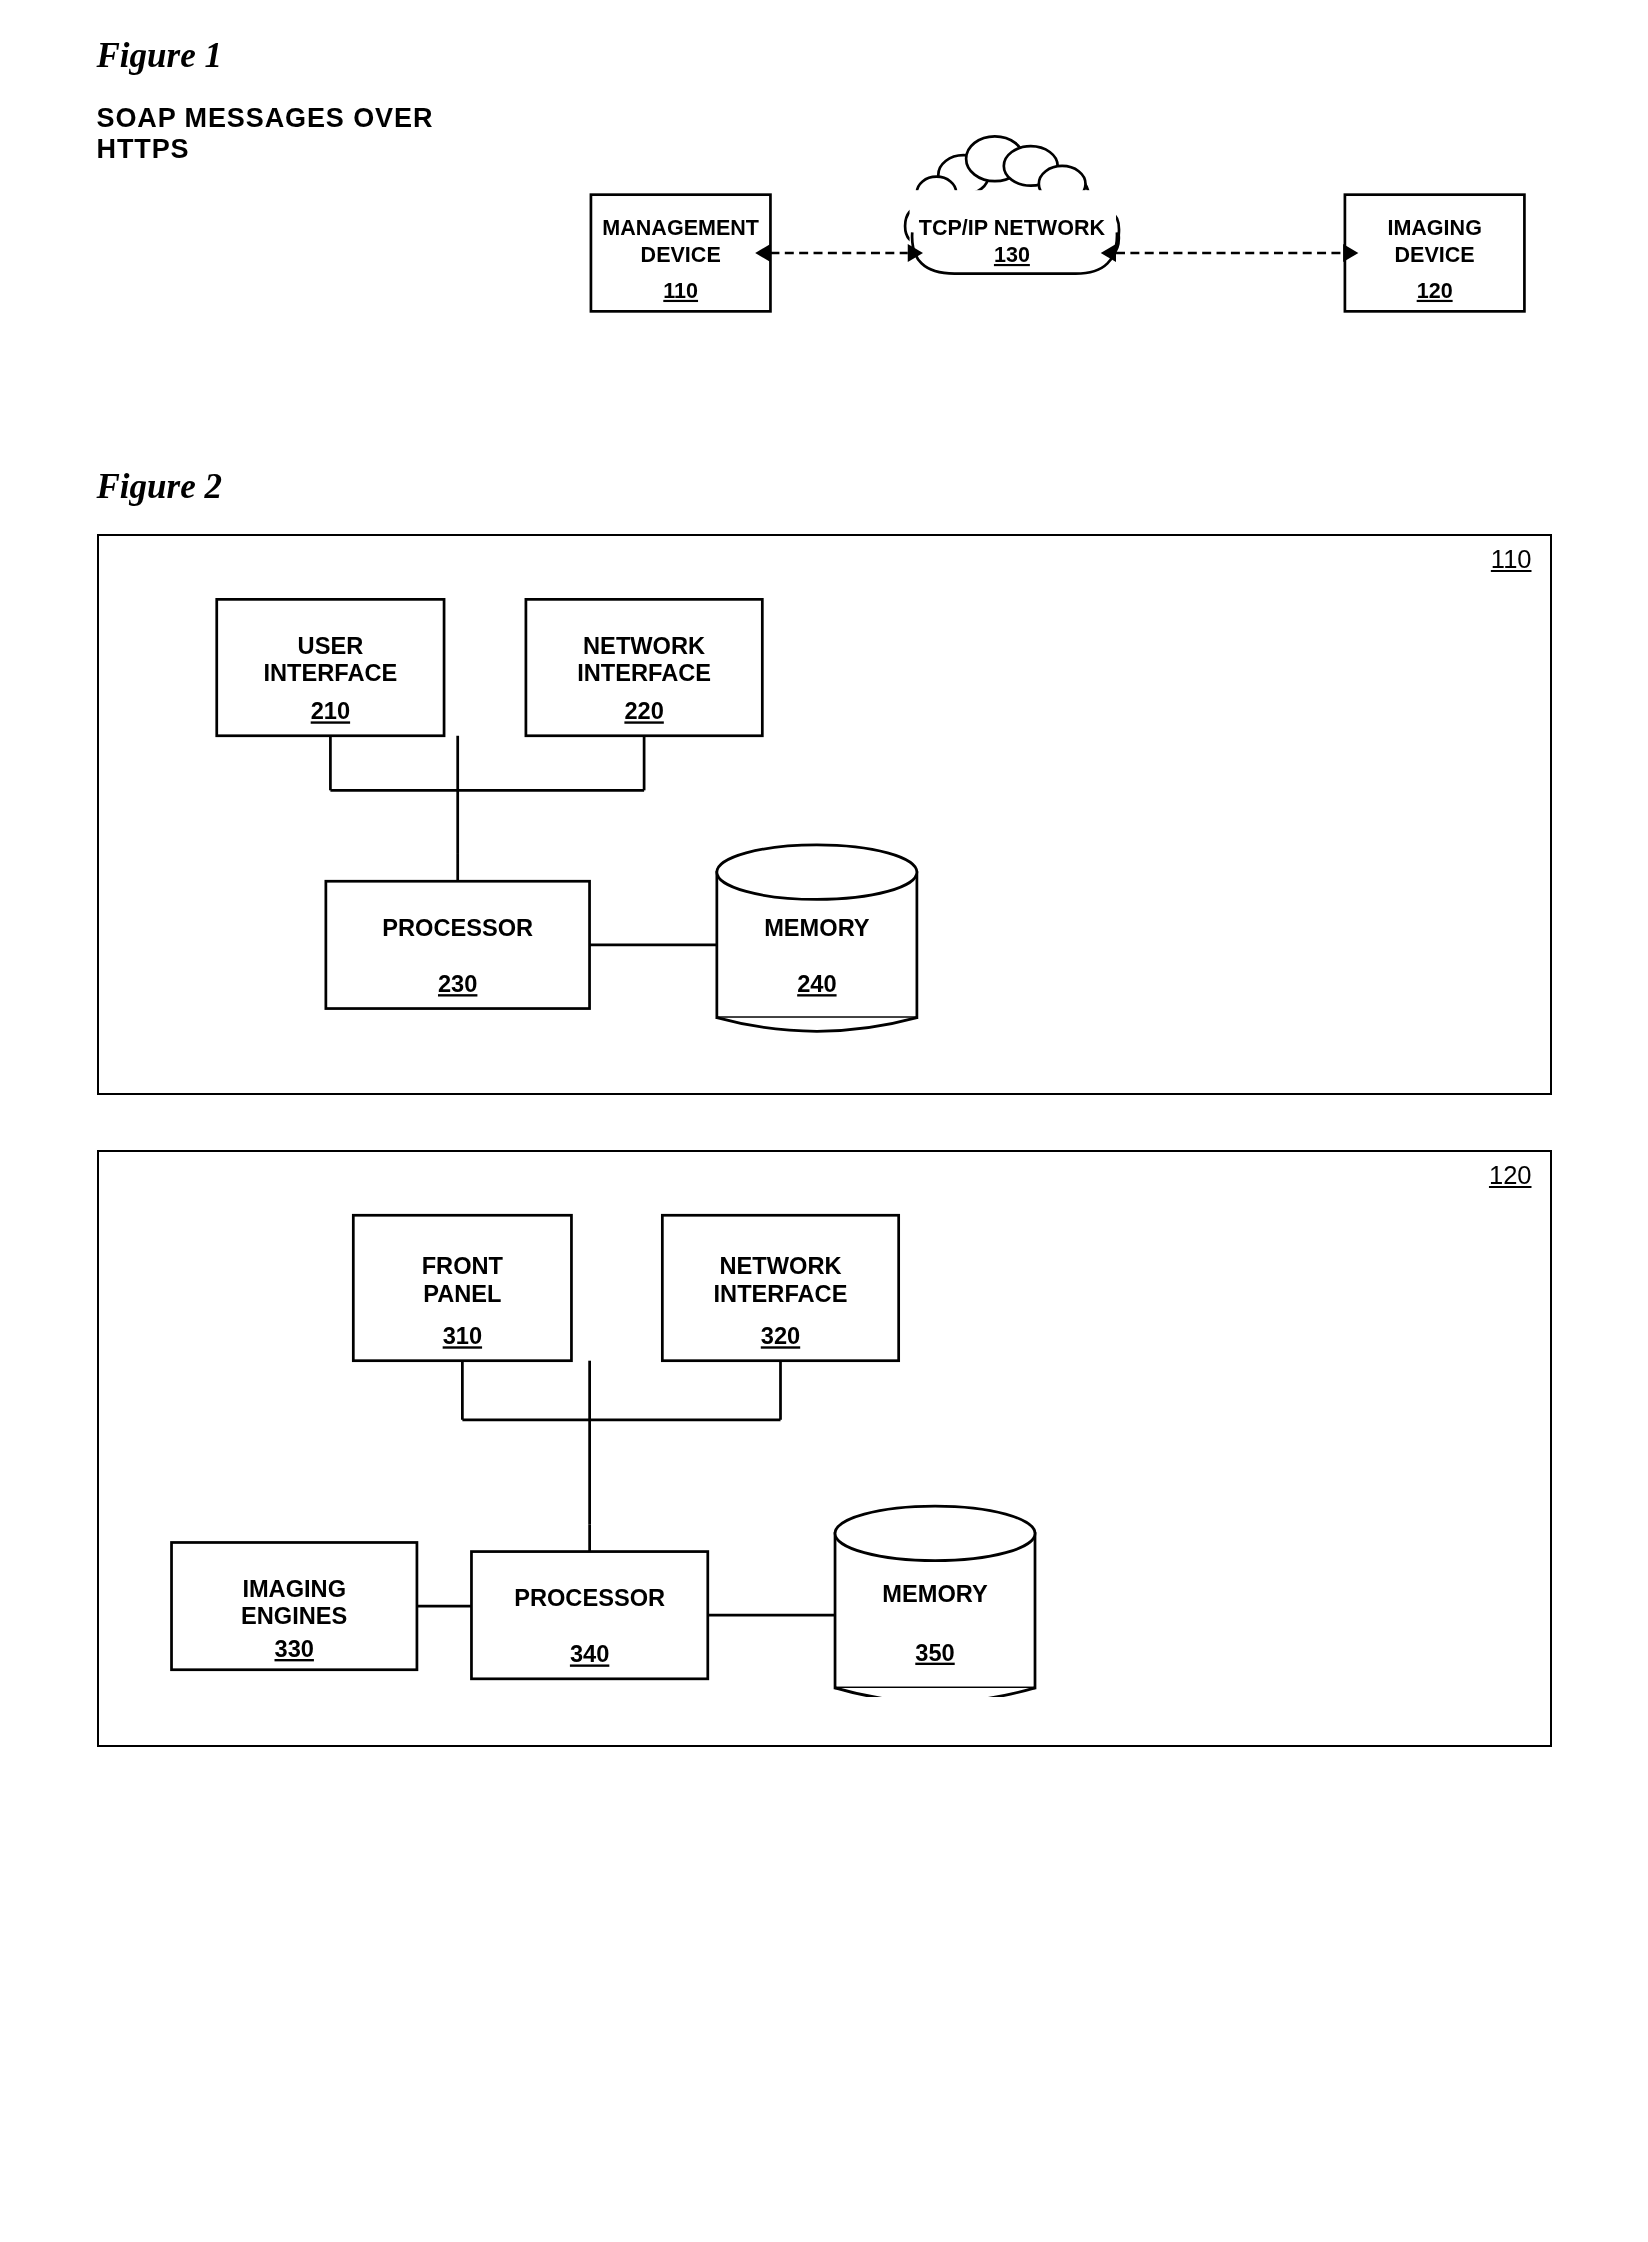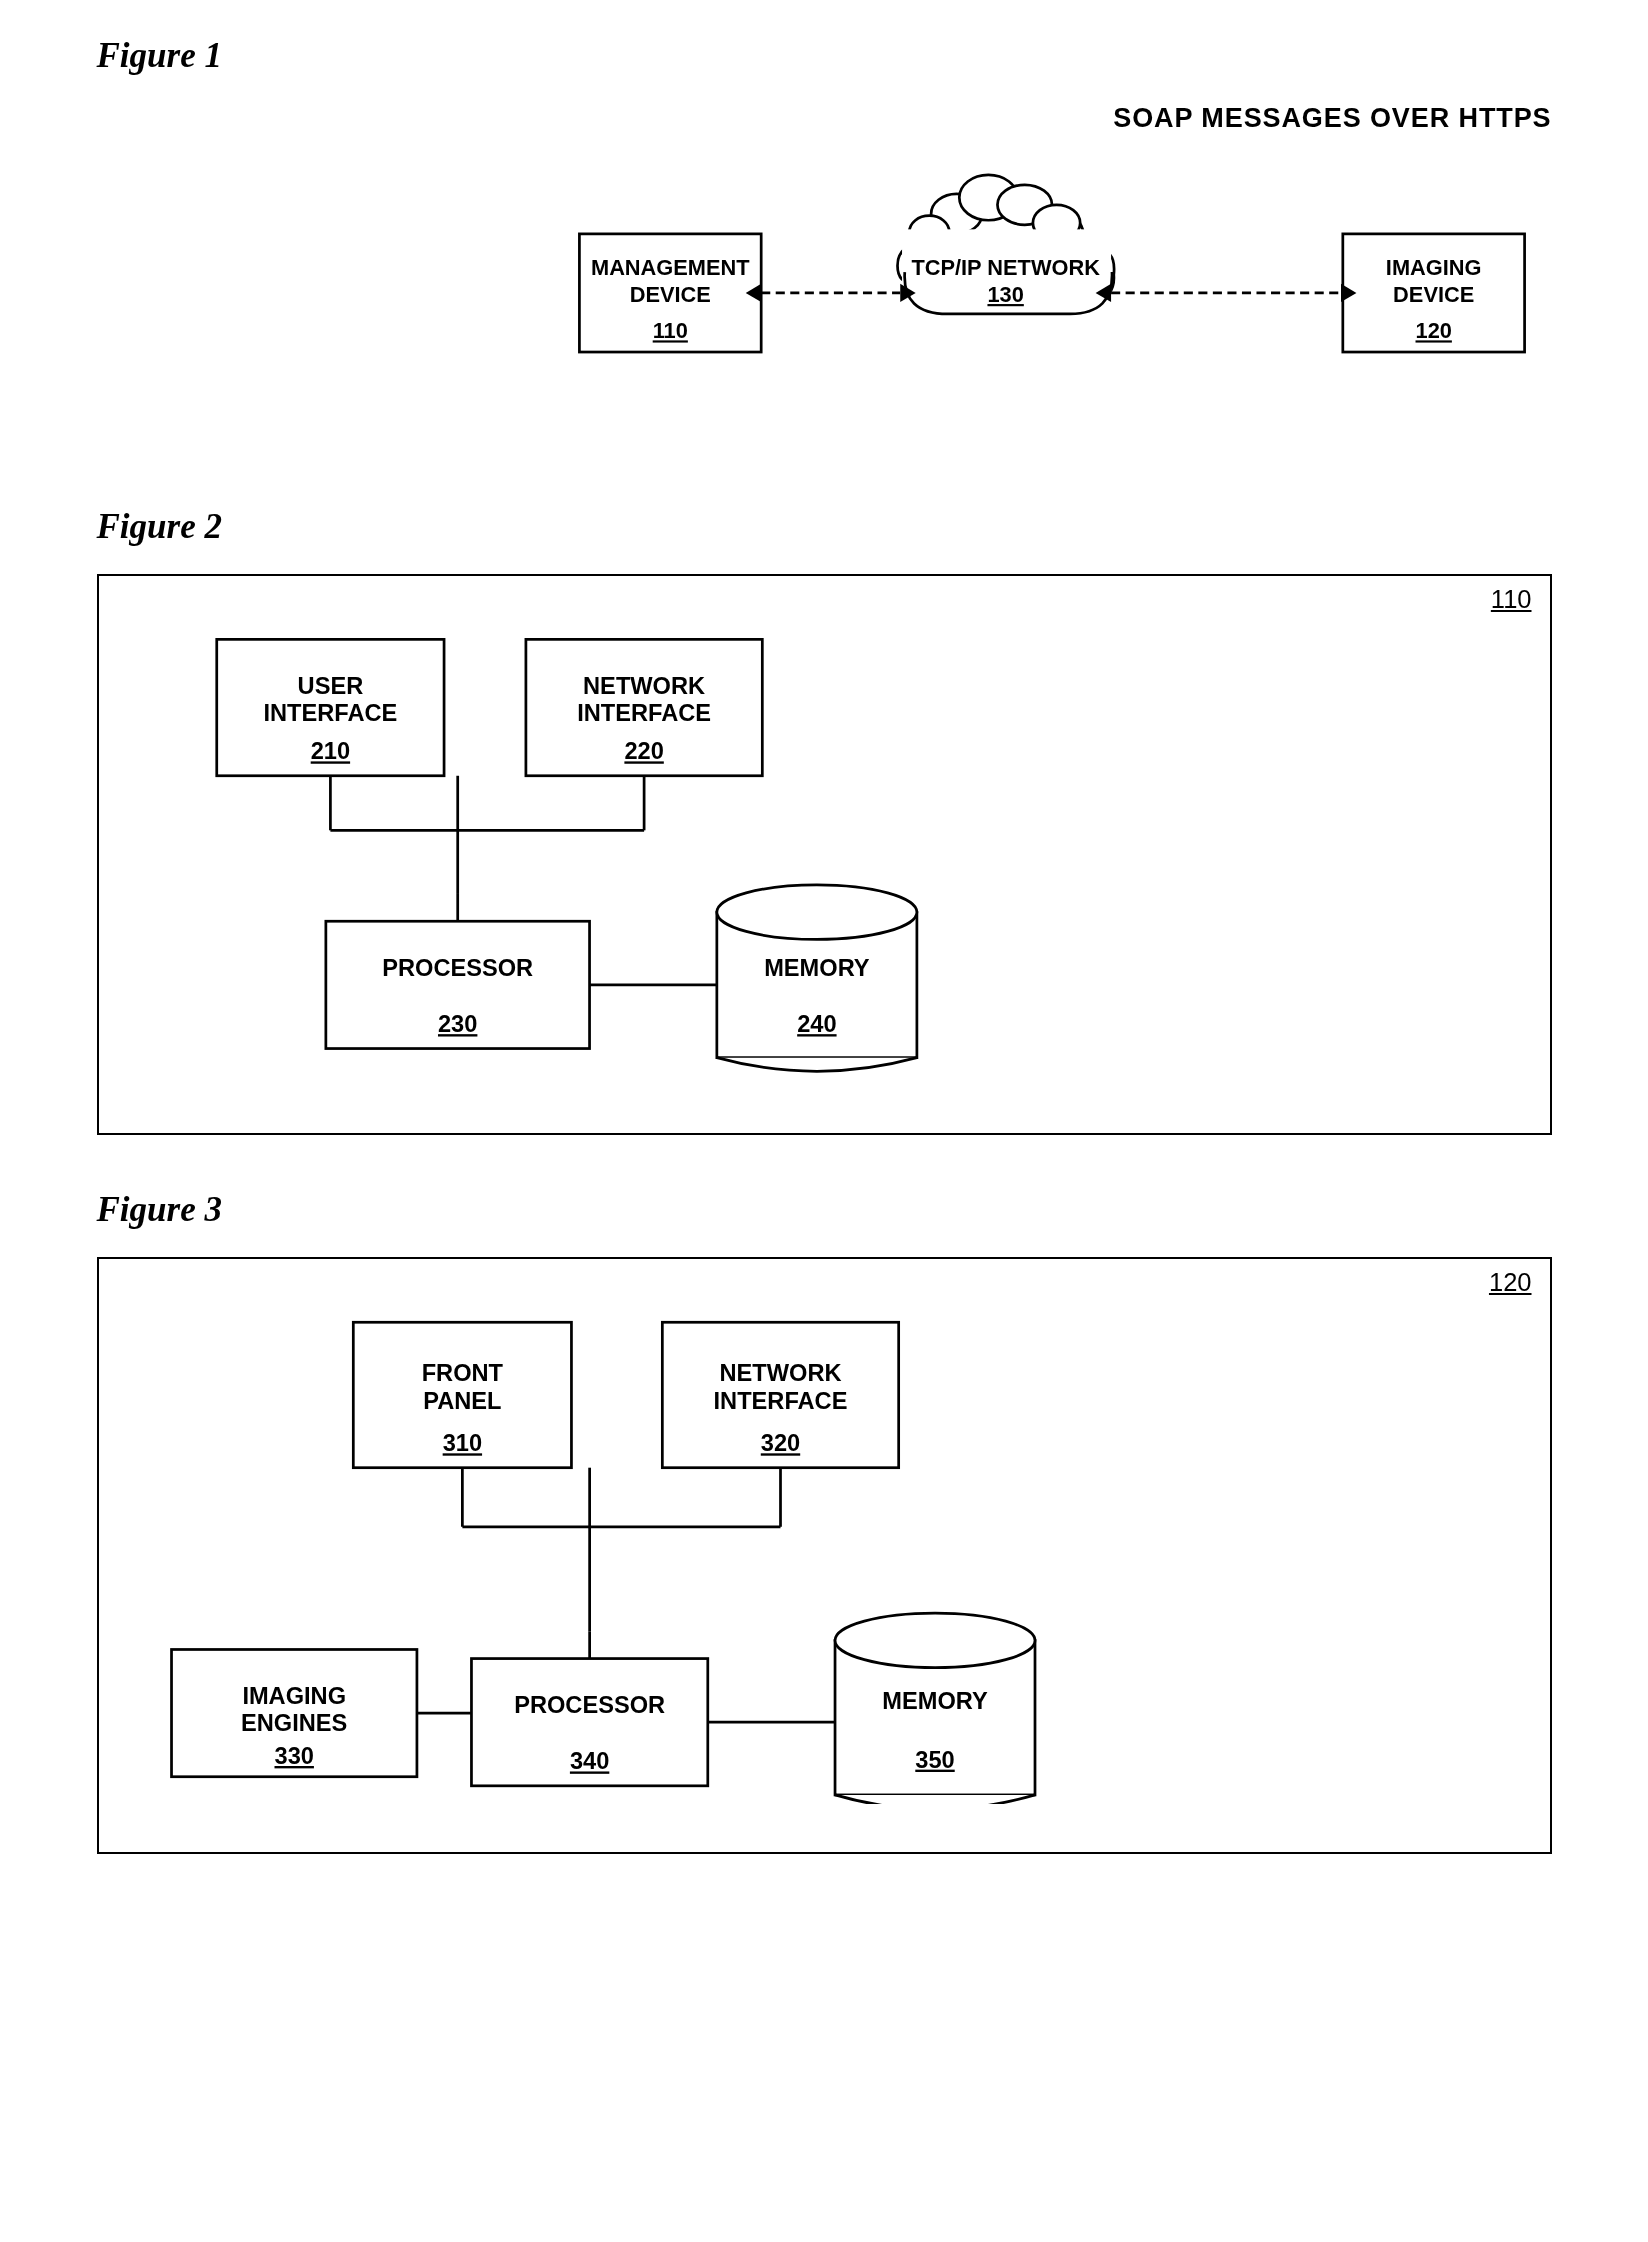--- a/index.html
+++ b/index.html
@@ -27,23 +27,24 @@
     
     .figure-section {
       width: 100%;
       max-width: 1455px;
       margin-bottom: 55px;
     }
 
     
     .fig1-container {
       display: flex;
-      flex-direction: column;
-      align-items: flex-end;
+      flex-direction: row;
+      align-items: flex-start;
       position: relative;
+      gap: 35px;
     }
 
     .fig1-soap-label {
       font-size: 27px;
       font-weight: bold;
       letter-spacing: 0.9px;
       margin-bottom: 9px;
       font-family: Arial, sans-serif;
     }
 
@@ -191,21 +192,20 @@
 
       <path d="M 630,490 Q 740,520 850,490" fill="white" stroke="black" stroke-width="3"></path>
 
       <text x="740" y="400" text-anchor="middle" font-family="Arial" font-size="26" font-weight="bold">MEMORY</text>
       <text x="740" y="462" text-anchor="middle" font-family="Arial" font-size="26" font-weight="bold" text-decoration="underline">240</text>
     </svg>
   </div>
 </div>
 
 <div class="figure-section">
-  <div class="figure-title">Figure 3</div>
 
   <div class="fig3-outer-box">
     <span class="fig3-label-120">120</span>
 
     <svg width="1273" height="509" viewBox="0 0 1400 560">
 
       <rect x="230" y="30" width="240" height="160" fill="white" stroke="black" stroke-width="3"></rect>
       <text x="350" y="95" text-anchor="middle" font-family="Arial" font-size="26" font-weight="bold">FRONT</text>
       <text x="350" y="125" text-anchor="middle" font-family="Arial" font-size="26" font-weight="bold">PANEL</text>
       <text x="350" y="172" text-anchor="middle" font-family="Arial" font-size="26" font-weight="bold" text-decoration="underline">310</text>

